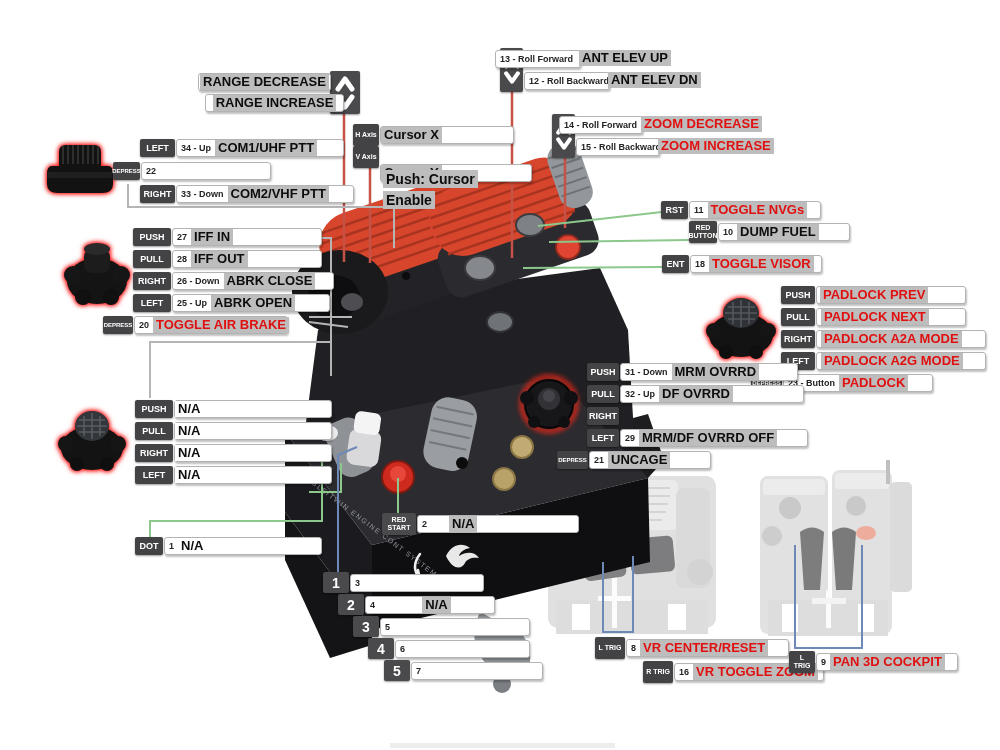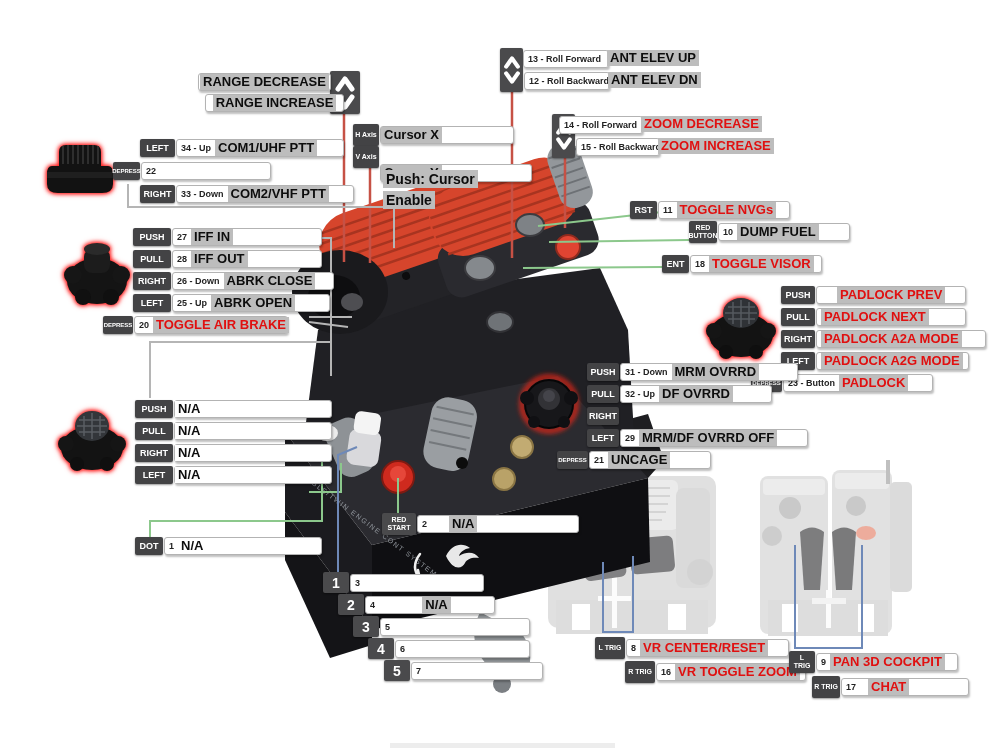--- a/index.html
+++ b/index.html
@@ -339,21 +339,21 @@
     </div>
 <div class="row" style="left:353px;top:146px">
   <span class="tag tag2" style="width:26px">V Axis</span>
   <span class="box" style="width:152px;margin-top:18px">
         <b class="act">Cursor Y</b>
       </span>
     </div>
 <div class="chip" style="left:383px;top:170px">Push:  Cursor</div>
 <div class="chip" style="left:383px;top:191px">Enable</div>
 
-<div class="row" style="left:522px;top:50px">
+<div class="row" style="left:494px;top:50px">
   <span class="box" style="width:86px">
         <b class="num">13 - Roll Forward</b>
       </span>
   <b class="act" style="margin-left:-2px">ANT ELEV UP</b>
     </div>
 <div class="row" style="left:523px;top:72px">
   <span class="box" style="width:86px">
         <b class="num">12 - Roll Backward</b>
       </span>
   <b class="act" style="margin-left:-2px">ANT ELEV DN</b>
@@ -365,21 +365,21 @@
       </span>
   <b class="act red" style="margin-left:-2px">ZOOM DECREASE</b>
     </div>
 <div class="row" style="left:575px;top:138px">
   <span class="box" style="width:84px">
         <b class="num">15 - Roll Backward</b>
       </span>
   <b class="act red" style="margin-left:-2px">ZOOM INCREASE</b>
     </div>
 
-<div class="row" style="left:630px;top:201px">
+<div class="row" style="left:661px;top:201px">
   <span class="tag" style="width:27px">RST</span>
   <span class="box" style="width:132px">
         <b class="num">11</b>
         <b class="act red">TOGGLE NVGs</b>
       </span>
     </div>
 <div class="row" style="left:689px;top:221px">
   <span class="tag tag2" style="width:28px">RED BUTTON</span>
   <span class="box" style="width:132px;margin-top:2px">
         <b class="num">10</b>
@@ -390,59 +390,59 @@
   <span class="tag" style="width:27px">ENT</span>
   <span class="box" style="width:132px">
         <b class="num">18</b>
         <b class="act red">TOGGLE VISOR</b>
       </span>
     </div>
 
 <div class="row" style="left:781px;top:286px">
   <span class="tag" style="width:34px">PUSH</span>
   <span class="box" style="width:150px">
-        <b class="act red" style="margin-left:20px">PADLOCK PREV</b>
+        <b class="act red" style="margin-left:3px">PADLOCK PREV</b>
       </span>
     </div>
 <div class="row" style="left:781px;top:308px">
   <span class="tag" style="width:34px">PULL</span>
   <span class="box" style="width:150px">
         <b class="act red" style="margin-left:4px">PADLOCK NEXT</b>
       </span>
     </div>
 <div class="row" style="left:781px;top:330px">
   <span class="tag" style="width:34px">RIGHT</span>
   <span class="box" style="width:170px">
         <b class="act red" style="margin-left:4px">PADLOCK A2A MODE</b>
       </span>
     </div>
 <div class="row" style="left:781px;top:352px">
   <span class="tag" style="width:34px">LEFT</span>
-  <span class="box" style="width:153px">
+  <span class="box" style="width:170px">
         <b class="act red" style="margin-left:4px">PADLOCK A2G MODE</b>
       </span>
     </div>
 <div class="row" style="left:751px;top:374px">
   <span class="tag tagD" style="width:31px">DEPRESS</span>
   <span class="box" style="width:150px">
         <b class="num">23 - Button</b>
         <b class="act red">PADLOCK</b>
       </span>
     </div>
 
 <div class="row" style="left:587px;top:363px">
   <span class="tag" style="width:32px">PUSH</span>
   <span class="box" style="width:178px">
         <b class="num">31 - Down</b>
         <b class="act">MRM OVRRD</b>
       </span>
     </div>
 <div class="row" style="left:587px;top:385px">
   <span class="tag" style="width:32px">PULL</span>
-  <span class="box" style="width:152px">
+  <span class="box" style="width:184px">
         <b class="num">32 - Up</b>
         <b class="act">DF OVRRD</b>
       </span>
     </div>
 <div class="row" style="left:587px;top:407px">
   <span class="tag" style="width:32px">RIGHT</span>
     </div>
 <div class="row" style="left:587px;top:429px">
   <span class="tag" style="width:32px">LEFT</span>
   <span class="box" style="width:188px">
@@ -498,36 +498,29 @@
       </span>
     </div>
 
 <div class="row" style="left:595px;top:637px">
   <span class="tag tag2" style="width:30px">L TRIG</span>
   <span class="box" style="width:163px;margin-top:2px">
         <b class="num">8</b>
         <b class="act red">VR CENTER/RESET</b>
       </span>
     </div>
-<div class="row" style="left:625px;top:661px">
+<div class="row" style="left:643px;top:661px">
   <span class="tag tag2" style="width:30px">R TRIG</span>
   <span class="box" style="width:150px;margin-top:2px">
         <b class="num">16</b>
         <b class="act red">VR TOGGLE ZOOM</b>
       </span>
     </div>
 <div class="row" style="left:789px;top:651px">
   <span class="tag tag2" style="width:26px">L TRIG</span>
   <span class="box" style="width:142px;margin-top:2px">
         <b class="num">9</b>
         <b class="act red">PAN 3D COCKPIT</b>
       </span>
     </div>
-<div class="row" style="left:812px;top:676px">
-  <span class="tag tag2" style="width:28px">R TRIG</span>
-  <span class="box" style="width:128px;margin-top:2px">
-        <b class="num">17</b>
-        <b class="act red" style="margin-left:8px">CHAT</b>
-      </span>
-    </div>
 
 <div style="position:absolute;left:390px;top:743px;width:225px;height:5px;background:#ededed;z-index:3"></div>
 </div>
 
 </body></html>

